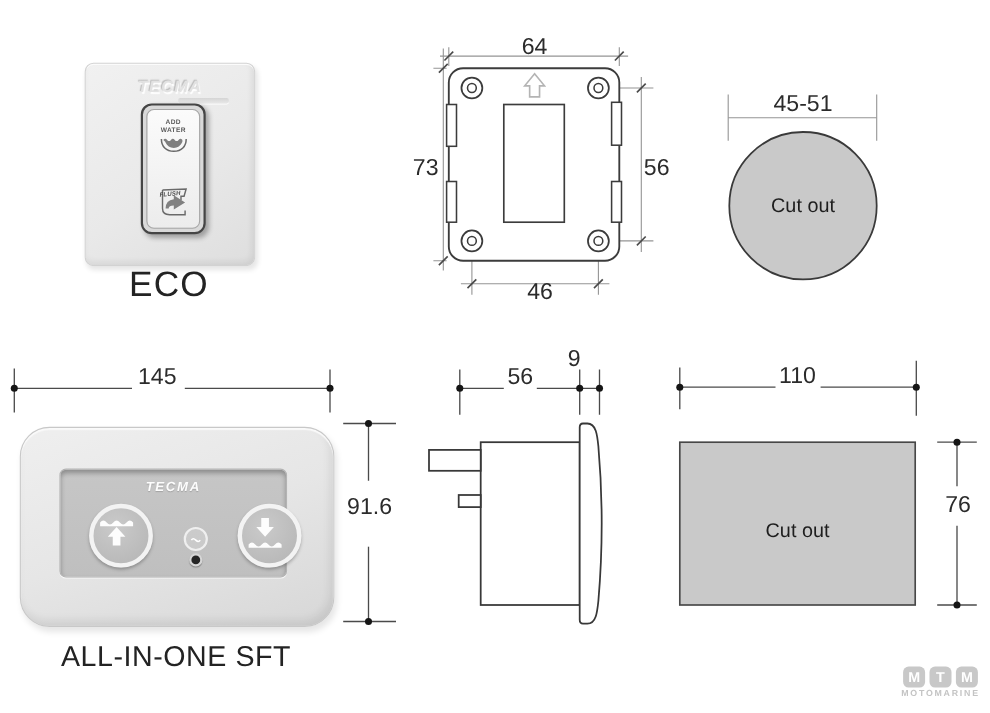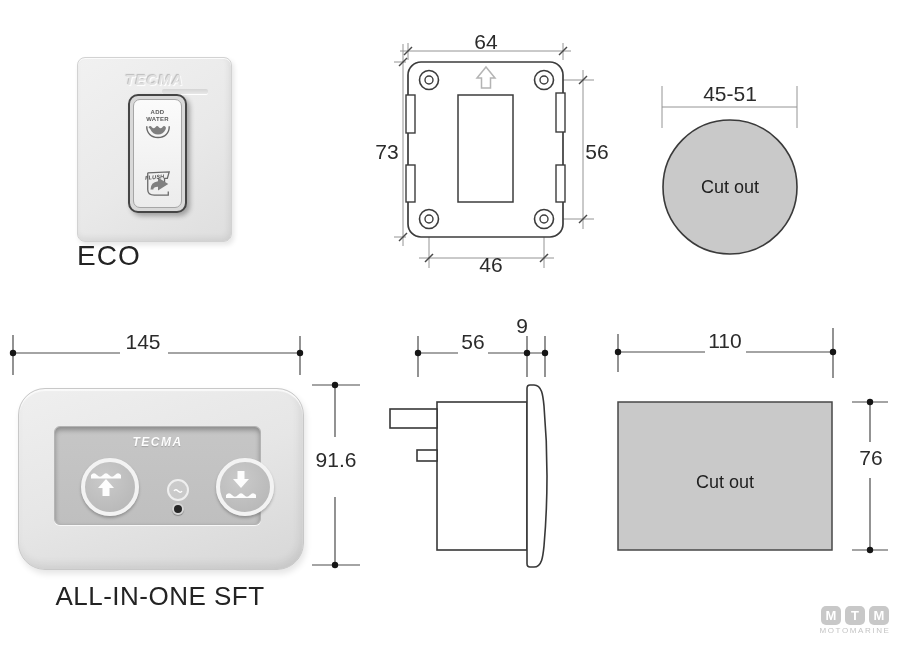--- a/index.html
+++ b/index.html
@@ -36,22 +36,22 @@
     display:flex;flex-direction:column;align-items:center;
   }
   .rocker-top{margin-top:9px;text-align:center;font-size:6px;font-weight:bold;color:#5a5a5a;line-height:1.15;letter-spacing:.3px;}
   .rocker-spacer{flex:1;}
   .flush-wrap{position:relative;width:32px;height:28px;margin-bottom:9px;}
   .flush-label{
     position:absolute;top:4px;left:3px;font-size:5.5px;font-style:italic;font-weight:bold;
     color:#4c4c4c;transform:rotate(-5deg);letter-spacing:.2px;
   }
   .eco-label{
-    left:77px;top:240px;width:153px;text-align:left;
-    font-size:28px;color:#232323;letter-spacing:1px;
+    left:77px;top:240px;width:153px;text-align:center;
+    font-size:32px;color:#232323;letter-spacing:1px;
   }
 
   
   svg text{font-family:"Liberation Sans","DejaVu Sans",sans-serif;fill:#2b2b2b;}
   text.dimnum{font-size:21px;}
   text.cutout{font-size:18px;fill:#1e1e1e;}
 
   
   .sft-panel{
     left:18px;top:388px;width:284px;height:180px;border-radius:27px;
@@ -93,21 +93,21 @@
   }
 
   
   .mtm{left:813px;top:606px;width:84px;height:40px;text-align:center;}
   .mtm-row{display:flex;justify-content:center;gap:4px;}
   .mtm-sq{
     width:20px;height:19px;border-radius:5px;background:#c8c8c8;
     display:flex;align-items:center;justify-content:center;
     color:#ffffff;font-weight:bold;font-size:13px;
   }
-  .mtm-sub{margin-top:1px;font-size:8px;font-weight:normal;letter-spacing:1.6px;color:#c4c4c4;}
+  .mtm-sub{margin-top:1px;font-size:8px;font-weight:bold;letter-spacing:1.6px;color:#c4c4c4;}
 </style>
 </head>
 <body>
 
 <div class="canvas">
 
   <div class="abs eco-panel">
     <div class="eco-brand">TECMA</div>
     <div class="eco-brand-sub"></div>
     <div class="rocker">

